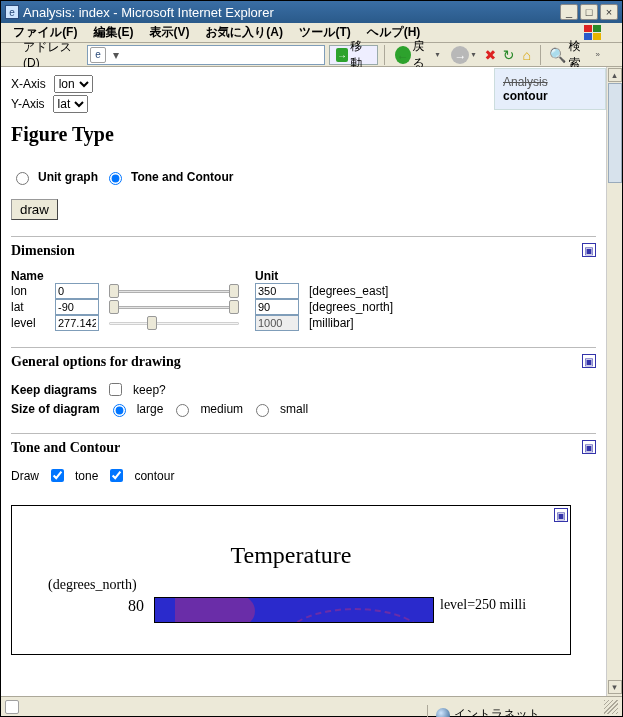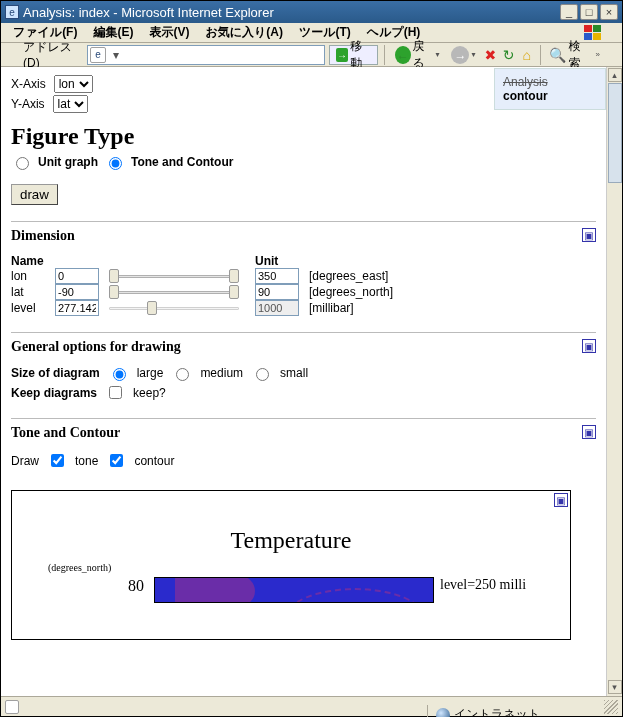--- a/index.html
+++ b/index.html
@@ -33,37 +33,37 @@
   .content-area { flex: 1; display: flex; background: #fff; position: relative; overflow: hidden; }
   .content { flex: 1; overflow: hidden; padding: 6px 10px 0 10px; position: relative; }
   .scroll-gutter { width: 16px; background: #ece9d8; border-left: 1px solid #ccc; position: relative; }
   .scroll-gutter .arrow { width: 14px; height: 14px; background: #ece9d8; border: 1px solid #aca899; margin: 1px auto; text-align: center; font-size: 9px; line-height: 12px; color: #555; cursor: pointer; }
   .scroll-gutter .thumb { position: absolute; left: 1px; top: 16px; width: 14px; height: 100px; background: #d7e2ec; border: 1px solid #9ab; }
   .sidebox { position: absolute; top: 1px; right: 0; width: 112px; background: #e6eefb; border: 1px solid #cdd; padding: 6px 8px; font-size: 12px; }
   .sidebox .t { color: #555; text-decoration: line-through; }
   .sidebox .o { font-weight: bold; }
   .row { margin: 2px 0; display: flex; align-items: center; gap: 8px; }
   select { font-size: 12px; }
-  h2 { font-family: Georgia, serif; font-size: 24px; font-weight: bold; margin: 10px 0 4px 0; }
+  h2 { font-family: Georgia, serif; font-size: 20px; font-weight: bold; margin: 10px 0 23px 0; }
   .radio-row { display: flex; align-items: center; gap: 6px; font-weight: bold; }
   .drawbtn { margin-top: 14px; padding: 2px 8px; border: 1px outset #999; background: #ece9d8; cursor: pointer; }
   hr { border: none; border-top: 1px solid #bbb; margin: 16px 0 6px 0; }
   .corner { float: right; width: 14px; height: 14px; border: 1px solid #3333aa; background: #fff; display: flex; align-items: center; justify-content: center; color: #3333aa; font-size: 10px; cursor: pointer; }
   h3 { font-family: Georgia, serif; font-size: 14px; font-weight: bold; margin: 4px 0 10px 0; }
   .dim-table { display: grid; grid-template-columns: 38px 48px 140px 48px 110px; gap: 0 6px; align-items: center; }
   .dim-table .hdr { font-weight: bold; }
   .dim-table input[type=text] { width: 44px; font-size: 11px; border: 1px solid #7f9db9; padding: 1px 2px; }
   .slider { position: relative; width: 130px; height: 16px; }
   .slider .track { position: absolute; left: 0; top: 7px; width: 100%; height: 3px; background: #e4e4e4; border: 1px solid #b0b0b0; border-radius: 1px; }
   .slider .knob { position: absolute; top: 1px; width: 10px; height: 14px; background: #ece9d8; border: 1px solid #999; border-radius: 2px; cursor: pointer; }
   .slider.disabled .track { background: #f4f4f4; border-color: #d0d0d0; }
   .figbox { margin-top: 20px; border: 1px solid #000; padding: 6px; width: 560px; height: 150px; position: relative; overflow: hidden; }
   .figbox .corner2 { position: absolute; top: 2px; right: 2px; width: 14px; height: 14px; border: 1px solid #3333aa; background: #fff; display: flex; align-items: center; justify-content: center; color: #3333aa; font-size: 10px; cursor: pointer; }
   .figtitle { text-align: center; font-family: Georgia, serif; font-size: 24px; margin-top: 30px; }
-  .axislabel { font-family: Georgia, serif; font-size: 10px; margin: 8px 0 4px 30px; }
+  .axislabel { font-family: Georgia, serif; font-size: 14px; margin: 8px 0 4px 30px; }
   .plotrow { display: flex; align-items: flex-start; gap: 6px; margin-left: 110px; }
   .ytick { font-family: Georgia, serif; font-size: 16px; margin-right: 4px; }
   .plot { width: 280px; height: 26px; background: #2a2acc; border: 1px solid #000; position: relative; overflow: hidden; }
   .plot .blob1 { position: absolute; left: 20px; top: -2px; width: 80px; height: 30px; background: #6a2da8; border-radius: 0 40px 40px 0; }
   .plot .arc { position: absolute; left: 130px; top: 10px; width: 140px; height: 40px; border: 2px dashed #6a2da8; border-radius: 70px 70px 0 0 / 30px 30px 0 0; border-bottom: none; }
   .levellabel { font-family: Georgia, serif; font-size: 14px; }
   .statusbar { height: 20px; background: #ece9d8; border-top: 1px solid #aca899; display: flex; align-items: center; padding: 0 4px; font-size: 12px; }
   .statusbar .zone { margin-left: auto; display: flex; align-items: center; gap: 4px; padding: 0 60px 0 8px; border-left: 1px solid #aca899; height: 100%; margin-top: 16px; }
   .statusbar .grip { margin-left: 4px; width: 14px; height: 14px; background: repeating-linear-gradient(135deg, #aca899 0 1px, transparent 1px 3px); }
   .pgicon { width: 14px; height: 14px; border: 1px solid #a0a0a0; background: #fff; border-radius: 2px; }
@@ -197,32 +197,32 @@
           </div>
         <input type="text" disabled="" style="background: rgb(238, 238, 238);" value="1000">
         <div>[millibar]</div>
       </div>
 
       <hr>
       <div class="corner">▣</div>
       <h3>General options for drawing</h3>
 
       <div class="row">
+        <b>Keep diagrams</b>
+        <input type="checkbox" style="">
+        <span>keep?</span>
+      </div>
+      <div class="row">
         <b>Size of diagram</b>
         <input type="radio" name="sz" checked="" style="">
         <span>large</span>
         <input type="radio" name="sz" style="">
         <span>medium</span>
         <input type="radio" name="sz" style="">
         <span>small</span>
-      </div>
-      <div class="row">
-        <b>Keep diagrams</b>
-        <input type="checkbox" style="">
-        <span>keep?</span>
       </div>
 
       <hr>
       <div class="corner">▣</div>
       <h3>Tone and Contour</h3>
 
       <div class="row">
         <span>Draw</span>
         <input type="checkbox" checked="" style="">
         <span>tone</span>

